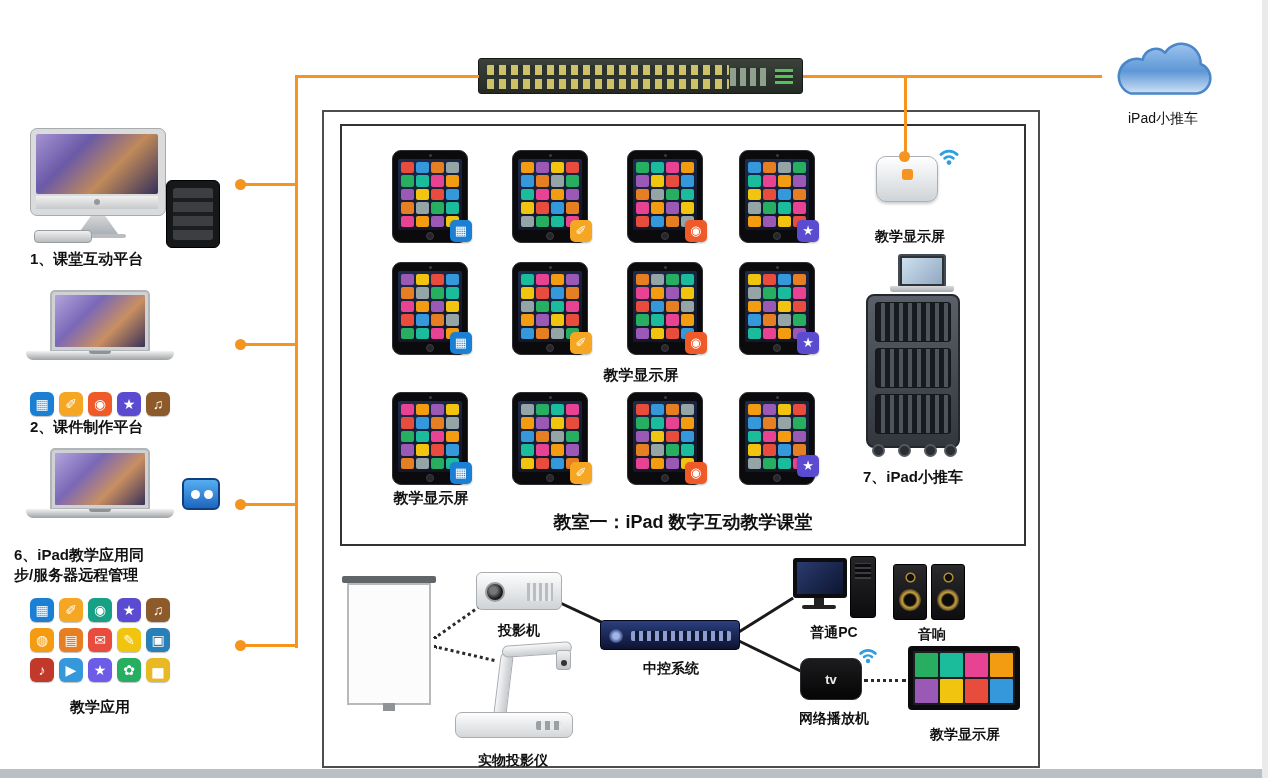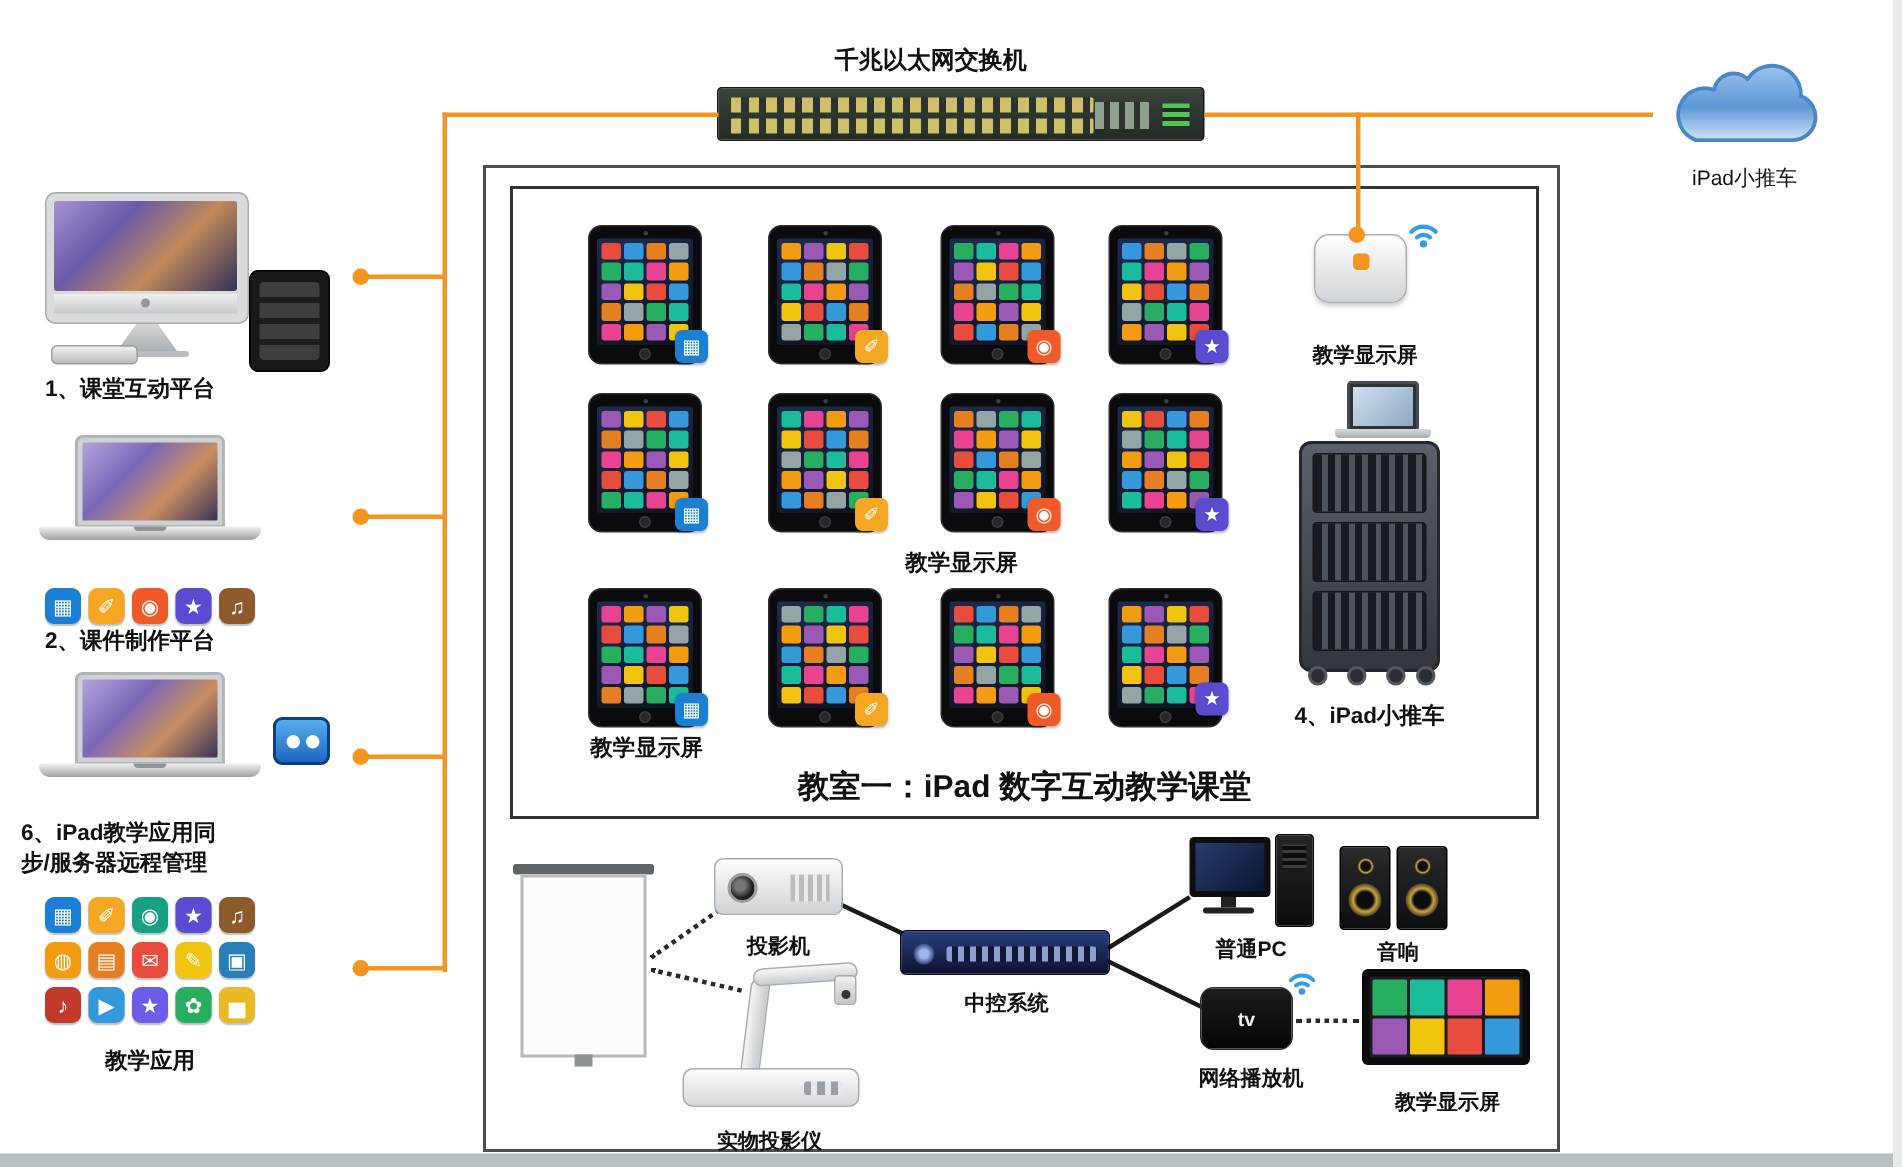--- a/index.html
+++ b/index.html
@@ -5,21 +5,21 @@
   * { margin:0; padding:0; box-sizing:border-box; }
   html,body { background:#fff; }
   #canvas{ position:relative; width:1268px; height:778px; background:#fff;
            font-family:"Liberation Sans", sans-serif; overflow:hidden; }
 
   
   .lbl{ position:absolute; font-weight:700; color:#111; font-size:15px; white-space:nowrap; z-index:8; }
   .lbl.ctr{ text-align:center; }
   .lbl.sm{ font-size:14px; }
   .lbl.rg{ font-weight:400; }
-  .lbl.lg{ font-size:21px; }
+  .lbl.lg{ font-size:18px; }
   .lbl.xl{ font-size:18px; }
 
   
   .box{ position:absolute; border:2px solid #4d4d4d; background:#fff; z-index:1; }
   .box.inner{ border-color:#333; }
 
   
   .oline{ position:absolute; background:var(--accent,#F5941F); z-index:6; }
   .odot{ position:absolute; width:11px; height:11px; border-radius:50%; background:var(--accent,#F5941F); z-index:7; }
   .bline{ position:absolute; height:3px; background:#1a1a1a; transform-origin:0 50%; z-index:2; }
@@ -179,21 +179,20 @@
   <div class="oline" style="left:242px;top:503px;width:56px;height:3px"></div>
   <div class="oline" style="left:242px;top:644px;width:56px;height:3px"></div>
   <div class="odot" style="left:235px;top:179px"></div>
   <div class="odot" style="left:235px;top:339px"></div>
   <div class="odot" style="left:235px;top:499px"></div>
   <div class="odot" style="left:235px;top:640px"></div>
   <div class="oline" style="left:803px;top:75px;width:299px;height:3px"></div>
   <div class="oline" style="left:904px;top:75px;width:3px;height:82px"></div>
   <div class="odot" style="left:899px;top:151px"></div>
 
-  <div class="lbl ctr" style="left:458px;top:30px;width:325px;font-size:16px">千兆以太网交换机</div>
   <div class="dev switch">
     <div class="ports p1"></div>
     <div class="ports p2"></div>
     <div class="uplink"></div>
     <div class="leds"></div>
   </div>
 
   <div class="dev cloud">
     <svg viewBox="0 0 130 80" width="132" height="82">
       <defs>
@@ -607,21 +606,21 @@
   <div class="dev cart-laptop-base"></div>
   <div class="dev cart-body">
     <div class="cart-shelf" style="top:6px"></div>
     <div class="cart-shelf" style="top:52px"></div>
     <div class="cart-shelf" style="top:98px"></div>
   </div>
   <div class="cart-wheel" style="left:872px;top:444px"></div>
   <div class="cart-wheel" style="left:898px;top:444px"></div>
   <div class="cart-wheel" style="left:924px;top:444px"></div>
   <div class="cart-wheel" style="left:944px;top:444px"></div>
-  <div class="lbl ctr" style="left:853px;top:468px;width:120px">4、iPad小推车</div>
+  <div class="lbl ctr" style="left:853px;top:468px;width:120px">7、iPad小推车</div>
 
   <div class="bline" style="left:555px;top:599px;width:66px;transform:rotate(25deg)"></div>
   <div class="bline" style="left:738px;top:631px;width:65px;transform:rotate(-32deg)"></div>
   <div class="bline" style="left:738px;top:639px;width:73px;transform:rotate(26deg)"></div>
   <div class="dline" style="left:434px;top:637px;width:56px;transform:rotate(-35deg)"></div>
   <div class="dline" style="left:434px;top:645px;width:62px;transform:rotate(13deg)"></div>
   <div class="dline" style="left:864px;top:679px;width:42px"></div>
 
   <div class="dev pscreen-bar"></div>
   <div class="dev pscreen"></div>

